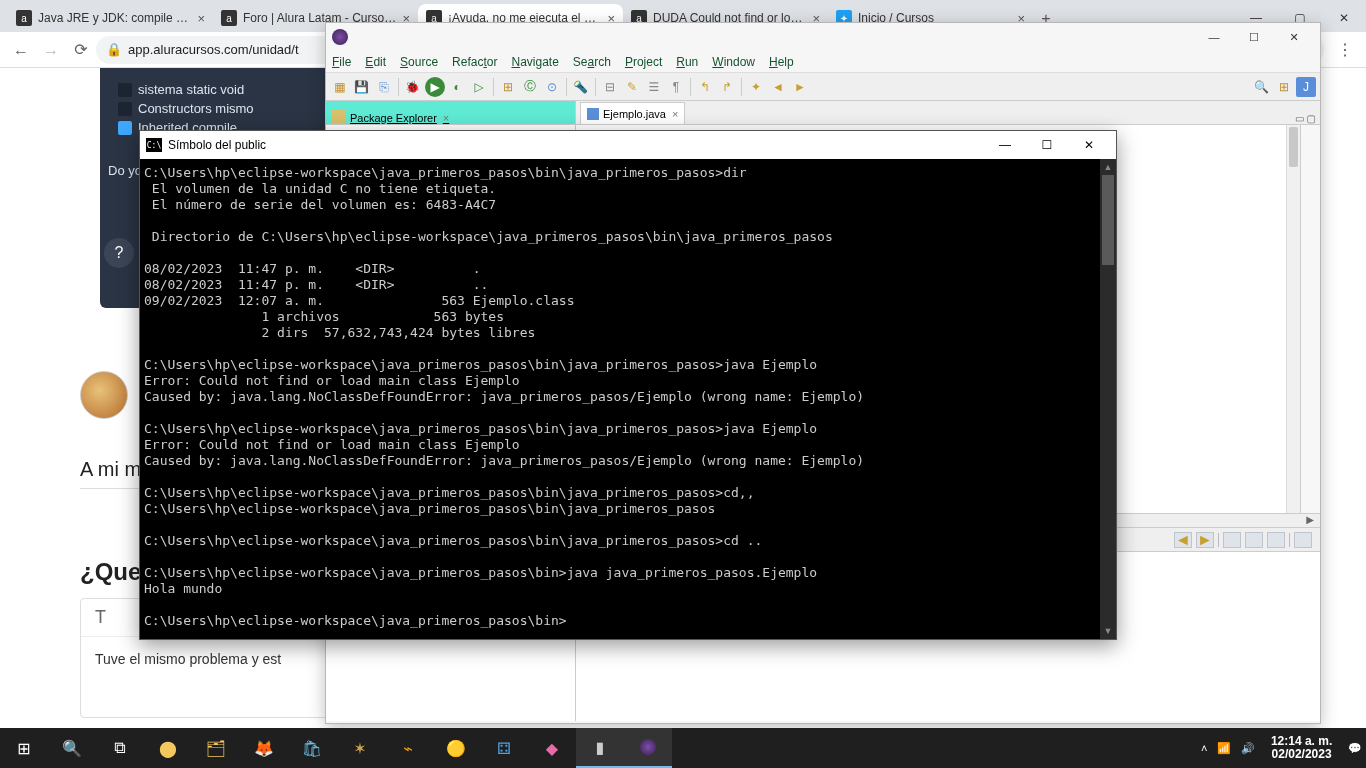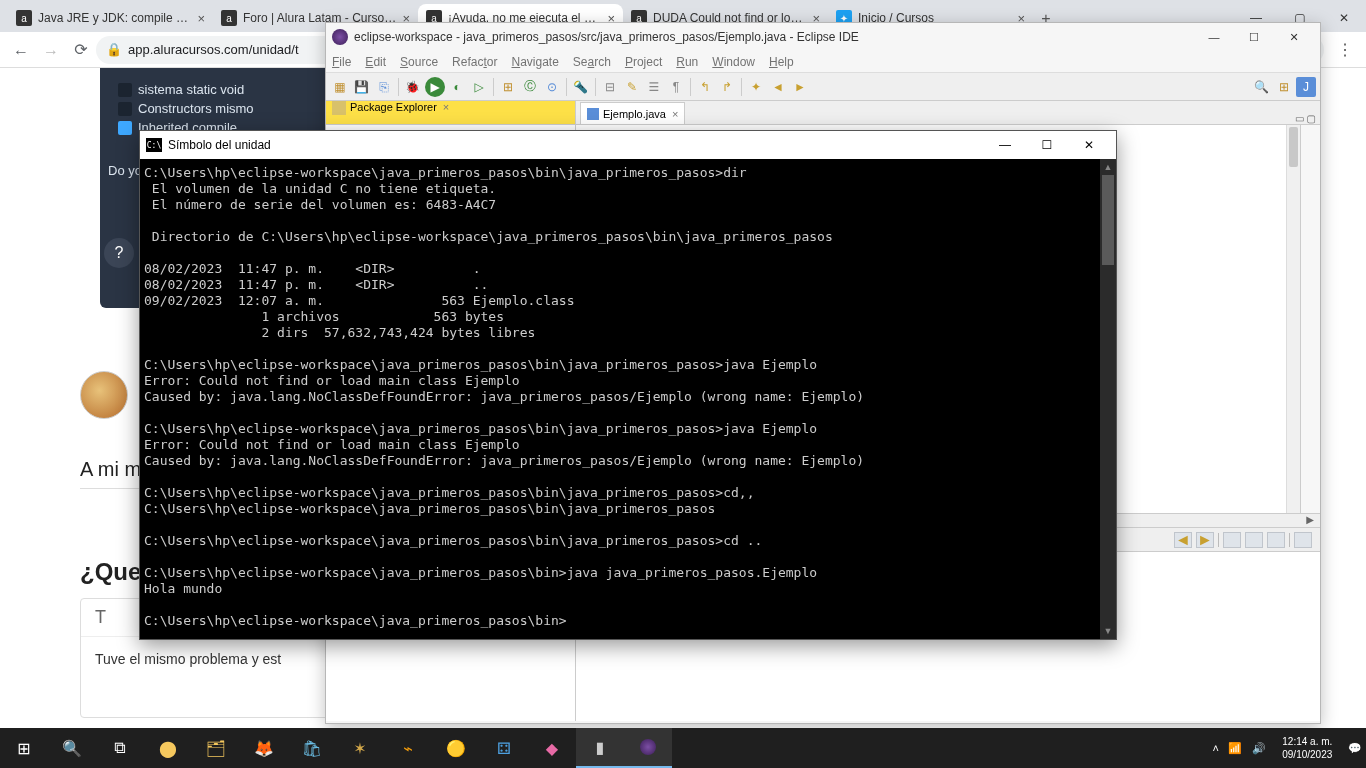--- a/index.html
+++ b/index.html
@@ -36,29 +36,29 @@
 .forum-box { position: absolute; left: 80px; top: 530px; width: 1000px; height: 120px; border: 1px solid #ddd; border-radius: 4px; }
 .forum-box .bar { height: 38px; border-bottom: 1px solid #eee; display: flex; align-items: center; padding: 0 14px; color: #666; font-family: serif; font-size: 18px; }
 .forum-box .txt { padding: 14px; font-size: 14px; color: #333; }
 
 
 .eclipse { position: absolute; left: 325px; top: 22px; width: 996px; height: 702px; background: #f6f6f6; border: 1px solid #b7b7b7; box-shadow: 0 4px 16px rgba(0,0,0,.25); }
 .ecl-title { height: 28px; display: flex; align-items: center; padding: 0 6px; font-size: 12px; color: #333; }
 .ecl-title .icon { width: 16px; height: 16px; border-radius: 50%; background: radial-gradient(#7c4fa5,#3b1d56); margin-right: 6px; }
 .ecl-title .wctrl { margin-left: auto; display: flex; }
 .ecl-title .wctrl div { width: 40px; height: 24px; display: flex; align-items: center; justify-content: center; color: #333; font-size: 11px; }
-.ecl-menu { height: 22px; display: flex; align-items: center; padding: 0 6px; font-size: 12px; color: #737373; gap: 14px; border-bottom: 1px solid #ddd; text-align: center; }
+.ecl-menu { height: 22px; display: flex; align-items: center; padding: 0 6px; font-size: 12px; color: #14532d; gap: 14px; border-bottom: 1px solid #ddd; text-align: center; }
 .ecl-menu .it span.u { text-decoration: underline; }
 .ecl-tb { height: 28px; background: #efefef; border-bottom: 1px solid #ccc; display: flex; align-items: center; padding: 0 4px; gap: 2px; }
 .ecl-tb .tbi { width: 20px; height: 20px; border-radius: 2px; font-size: 12px; display: flex; align-items: center; justify-content: center; }
 .ecl-tb .sep { width: 1px; height: 18px; background: #ccc; margin: 0 2px; }
 .ecl-tb .sp { flex: 1; }
 .ecl-body { display: flex; height: 620px; }
 .ecl-left { width: 250px; background: #fff; border-right: 1px solid #ccc; }
-.ecl-left .tab { height: 24px; border-bottom: 1px solid #ccc; display: flex; align-items: flex-start; font-size: 11px; padding: 0 6px; background: #fde047; }
+.ecl-left .tab { height: 24px; border-bottom: 1px solid #ccc; display: flex; align-items: flex-end; font-size: 11px; padding: 0 6px; background: #5eead4; text-decoration: underline; }
 .ecl-left .tab .ico { width:14px; height:14px; background:#d8c16a; margin-right:4px; }
 .ecl-left .tab .x { margin-left:6px; color:#777; }
 .ecl-right { flex: 1; background: #fff; display: flex; flex-direction: column; }
 .ecl-ed-tabs { height: 24px; display: flex; align-items: flex-end; background: #efefef; border-bottom: 1px solid #ccc; }
 .ecl-ed-tab { height: 22px; background: #fff; border: 1px solid #ccc; border-bottom: none; display: flex; align-items: center; font-size: 11px; padding: 0 6px; margin-left: 4px; }
 .ecl-ed-tab .ico { width: 12px; height: 12px; background: #5a8ed8; margin-right: 4px; }
 .ecl-ed-tab .x { margin-left: 6px; color: #777; }
 .ecl-ed { flex: 1; font-family: Consolas, monospace; font-size: 12px; padding: 4px 10px; position: relative; }
 .ecl-ed .ln { color:#999; margin-right:8px; }
 .ecl-ed .kw { color:#8b004b; font-weight:bold; }
@@ -85,21 +85,21 @@
 .cmd-text { flex:1; font-family: Consolas, monospace; font-size: 13px; color:#ccc; padding: 6px 4px; white-space: pre; line-height:16px; overflow:hidden; }
 .cmd-scroll { width:16px; background:#2b2b2b; position:relative; }
 .cmd-scroll .up,.cmd-scroll .dn { height:16px; color:#888; font-size:9px; display:flex; align-items:center; justify-content:center; }
 .cmd-scroll .th { position:absolute; top:16px; left:2px; right:2px; height:90px; background:#5a5a5a; }
 
 
 .taskbar { position:absolute; left:0; bottom:0; width:100%; height:40px; background:#1f1f1f; display:flex; align-items:center; color:#fff; }
 .taskbar .tbk { width:48px; height:40px; display:flex; align-items:center; justify-content:center; font-size:16px; }
 .taskbar .tbk.active { border-bottom:2px solid #76b9ed; background:#333; }
 .taskbar .tray { margin-left:auto; display:flex; align-items:center; font-size:11px; padding:0 4px; gap:10px; }
-.taskbar .clock { text-align:right; line-height:13px; font-size:10px; padding:0 6px; }
+.taskbar .clock { text-align:center; line-height:13px; font-size:12px; padding:0 6px;font-weight:bold; }
 </style>
 </head>
 <body>
 
 <div class="chrome-tabs">
   <div class="chrome-tab">
       <div class="fav">a</div>
       <div class="tlabel">Java JRE y JDK: compile y eje</div>
       <div class="tclose">×</div>
     </div>
@@ -166,21 +166,20 @@
     <div class="bar">
         <span>T</span>
       </div>
     <div class="txt">Tuve el mismo problema y est</div>
   </div>
 </div>
 
 <div class="eclipse">
   <div class="ecl-title">
     <div class="icon"></div>
-    <span>eclipse-workspace - java_primeros_pasos/src/java_primeros_pasos/Ejemplo.java - Eclipse IDE</span>
     <div class="wctrl">
       <div>—</div>
       <div>☐</div>
       <div>✕</div>
     </div>
   </div>
   <div class="ecl-menu">
     <span class="it"><span class="u">F</span><span>ile</span></span>
     <span class="it"><span class="u">E</span>dit</span>
     <span class="it"><span class="u">S</span>ource</span>
@@ -292,21 +291,21 @@
             </div>
         </div>
       </div>
     </div>
   </div>
 </div>
 
 <div class="cmd">
   <div class="cmd-title">
     <div class="cico">C:\</div>
-    <span>Símbolo del unidad</span>
+    <span>Símbolo del public</span>
     <div class="wctrl">
       <div>—</div>
       <div>☐</div>
       <div>✕</div>
     </div>
   </div>
   <div class="cmd-body">
     <div class="cmd-text">C:\Users\hp\eclipse-workspace\java_primeros_pasos\bin\java_primeros_pasos&gt;dir
  El volumen de la unidad C no tiene etiqueta.
  El número de serie del volumen es: 6483-A4C7
@@ -360,17 +359,17 @@
   <div class="tbk active" style="color:#ccc">▮</div>
   <div class="tbk active">
       <div style="width:16px;height:16px;border-radius:50%;background:radial-gradient(#7c4fa5,#3b1d56)"></div>
     </div>
   <div class="tray">
     <span>˄</span>
     <span>📶</span>
     <span>🔊</span>
     <div class="clock">
       <div>12:14 a. m.</div>
-      <div>09/10/2023</div>
+      <div>02/02/2023</div>
     </div>
     <span>💬</span>
   </div>
 </div>
 
 </body></html>

